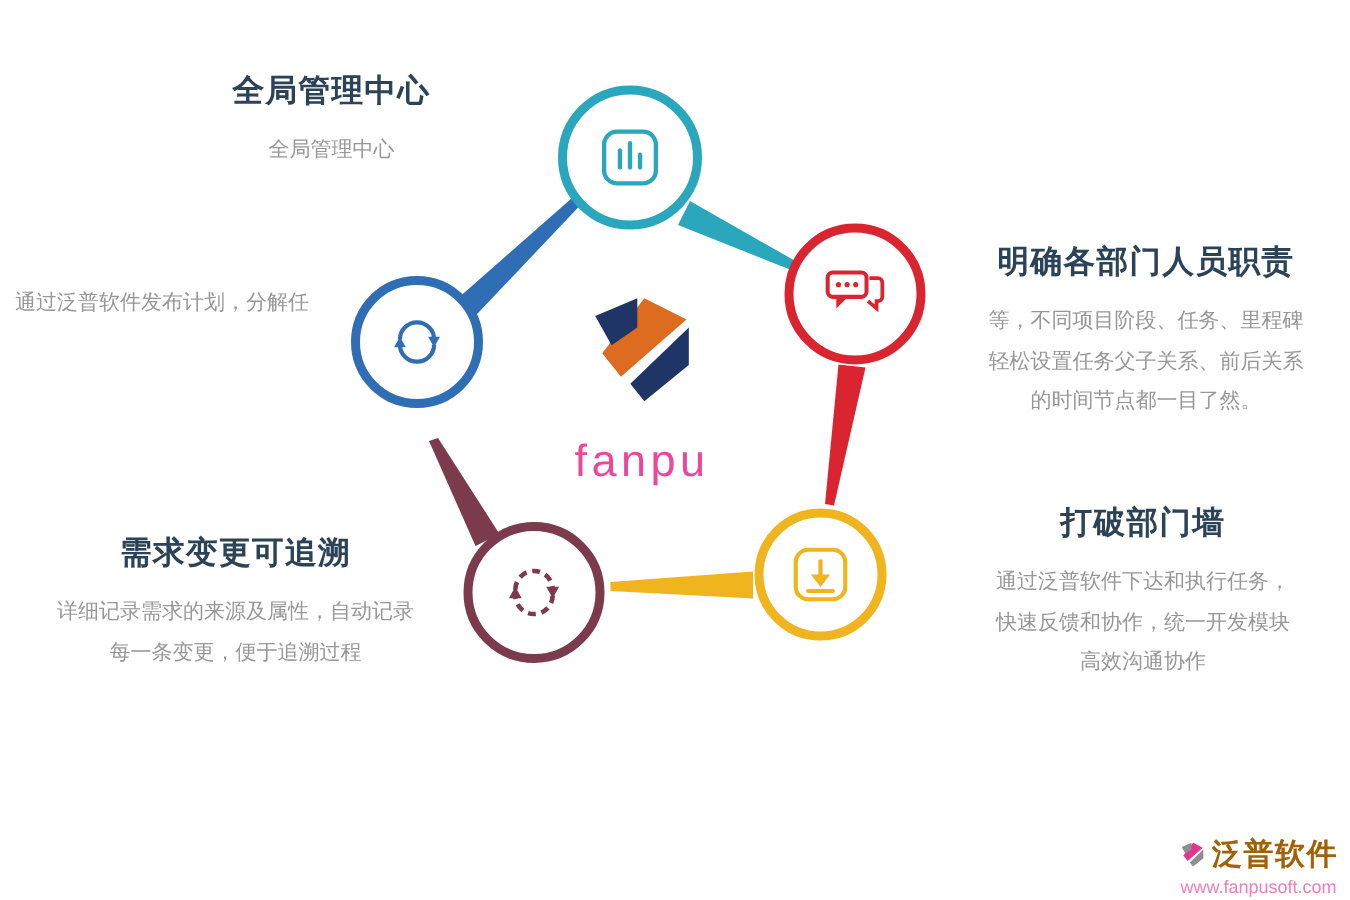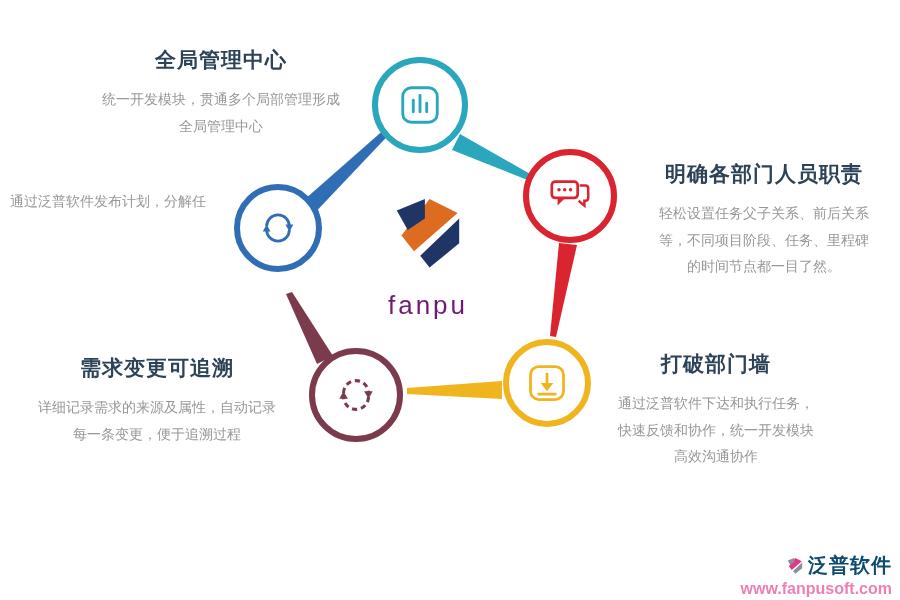--- a/index.html
+++ b/index.html
@@ -15,27 +15,27 @@
   .tblock{position:absolute;z-index:4;}
   .tblock h3{
     margin:0 0 12px 0;font-size:21px;font-weight:bold;color:#2c4257;
     font-family:"Liberation Serif","DejaVu Serif",serif;letter-spacing:1px;
   }
   .tblock p{margin:0;font-size:14px;line-height:1.9;color:#979797;white-space:nowrap;}
   .alr{text-align:center;}
   .all{text-align:center;}
   .center-logo{position:absolute;left:380px;top:194px;width:96px;text-align:center;z-index:4;}
   .fanpu-text{
-    margin-top:12px;font-size:26px;color:#701a75;letter-spacing:3px;
+    margin-top:12px;font-size:30px;color:#ec4899;letter-spacing:3px;
     font-family:"Liberation Sans","DejaVu Sans",sans-serif;
   }
   .watermark{position:absolute;right:8px;bottom:2px;z-index:5;text-align:center;}
   .wm-row{display:flex;align-items:center;justify-content:flex-end;gap:4px;}
-  .wm-brand{font-size:20px;font-weight:bold;color:#0c4a6e;letter-spacing:1px;}
-  .wm-url{font-size:16px;color:#ee7fb4;margin-top:1px;font-weight:bold;}
+  .wm-brand{font-size:20px;font-weight:bold;color:#a16207;letter-spacing:1px;}
+  .wm-url{font-size:12px;color:#ee7fb4;margin-top:1px;}
 </style>
 </head>
 <body>
 
 <div class="stage">
 
   <svg class="connectors" width="900" height="600" viewBox="0 0 900 600">
     <polygon points="308,220 296,207 395,120 399,124" fill="#2f6eb5"></polygon>
     <polygon points="452,150 460,134 532,175 530,181" fill="#2aa7bd"></polygon>
     <polygon points="577,245 559,243 550,336 556,337" fill="#da2430"></polygon>
@@ -94,42 +94,41 @@
     <svg viewBox="0 0 100 100" width="78" height="80">
       <polygon points="52,5 88,23 32,72 16,52" fill="#dd6b20"></polygon>
       <polygon points="10,20 46,5 46,30 24,45" fill="#1f3566"></polygon>
       <polygon points="90,30 90,62 52,93 40,78" fill="#1f3566"></polygon>
     </svg>
     <div class="fanpu-text">fanpu</div>
   </div>
 
   <div class="tblock alr" style="top:46px;left:90px;width:262px;">
     <h3>全局管理中心</h3>
-    <p>统一开发模块，贯通多个局部管理形成</p>
     <p>全局管理中心</p>
   </div>
 
   <div class="tblock all" style="top:160px;left:644px;width:240px;">
     <h3>明确各部门人员职责</h3>
+    <p>等，不同项目阶段、任务、里程碑</p>
     <p>轻松设置任务父子关系、前后关系</p>
-    <p>等，不同项目阶段、任务、里程碑</p>
     <p>的时间节点都一目了然。</p>
   </div>
 
   <div class="tblock alr" style="top:188px;left:2px;width:212px;">
     <p>通过泛普软件发布计划，分解任</p>
   </div>
 
   <div class="tblock alr" style="top:354px;left:24px;width:266px;">
     <h3>需求变更可追溯</h3>
     <p>详细记录需求的来源及属性，自动记录</p>
     <p>每一条变更，便于追溯过程</p>
   </div>
 
-  <div class="tblock all" style="top:334px;left:596px;width:240px;margin-top:16px;">
+  <div class="tblock all" style="top:334px;left:642px;width:240px;">
     <h3>打破部门墙</h3>
     <p>通过泛普软件下达和执行任务，</p>
     <p>快速反馈和协作，统一开发模块</p>
     <p>高效沟通协作</p>
   </div>
 
   <div class="watermark">
     <div class="wm-row">
       <svg viewBox="0 0 100 100" width="18" height="18">
         <polygon points="52,5 88,23 32,72 16,52" fill="#e6338b"></polygon>

